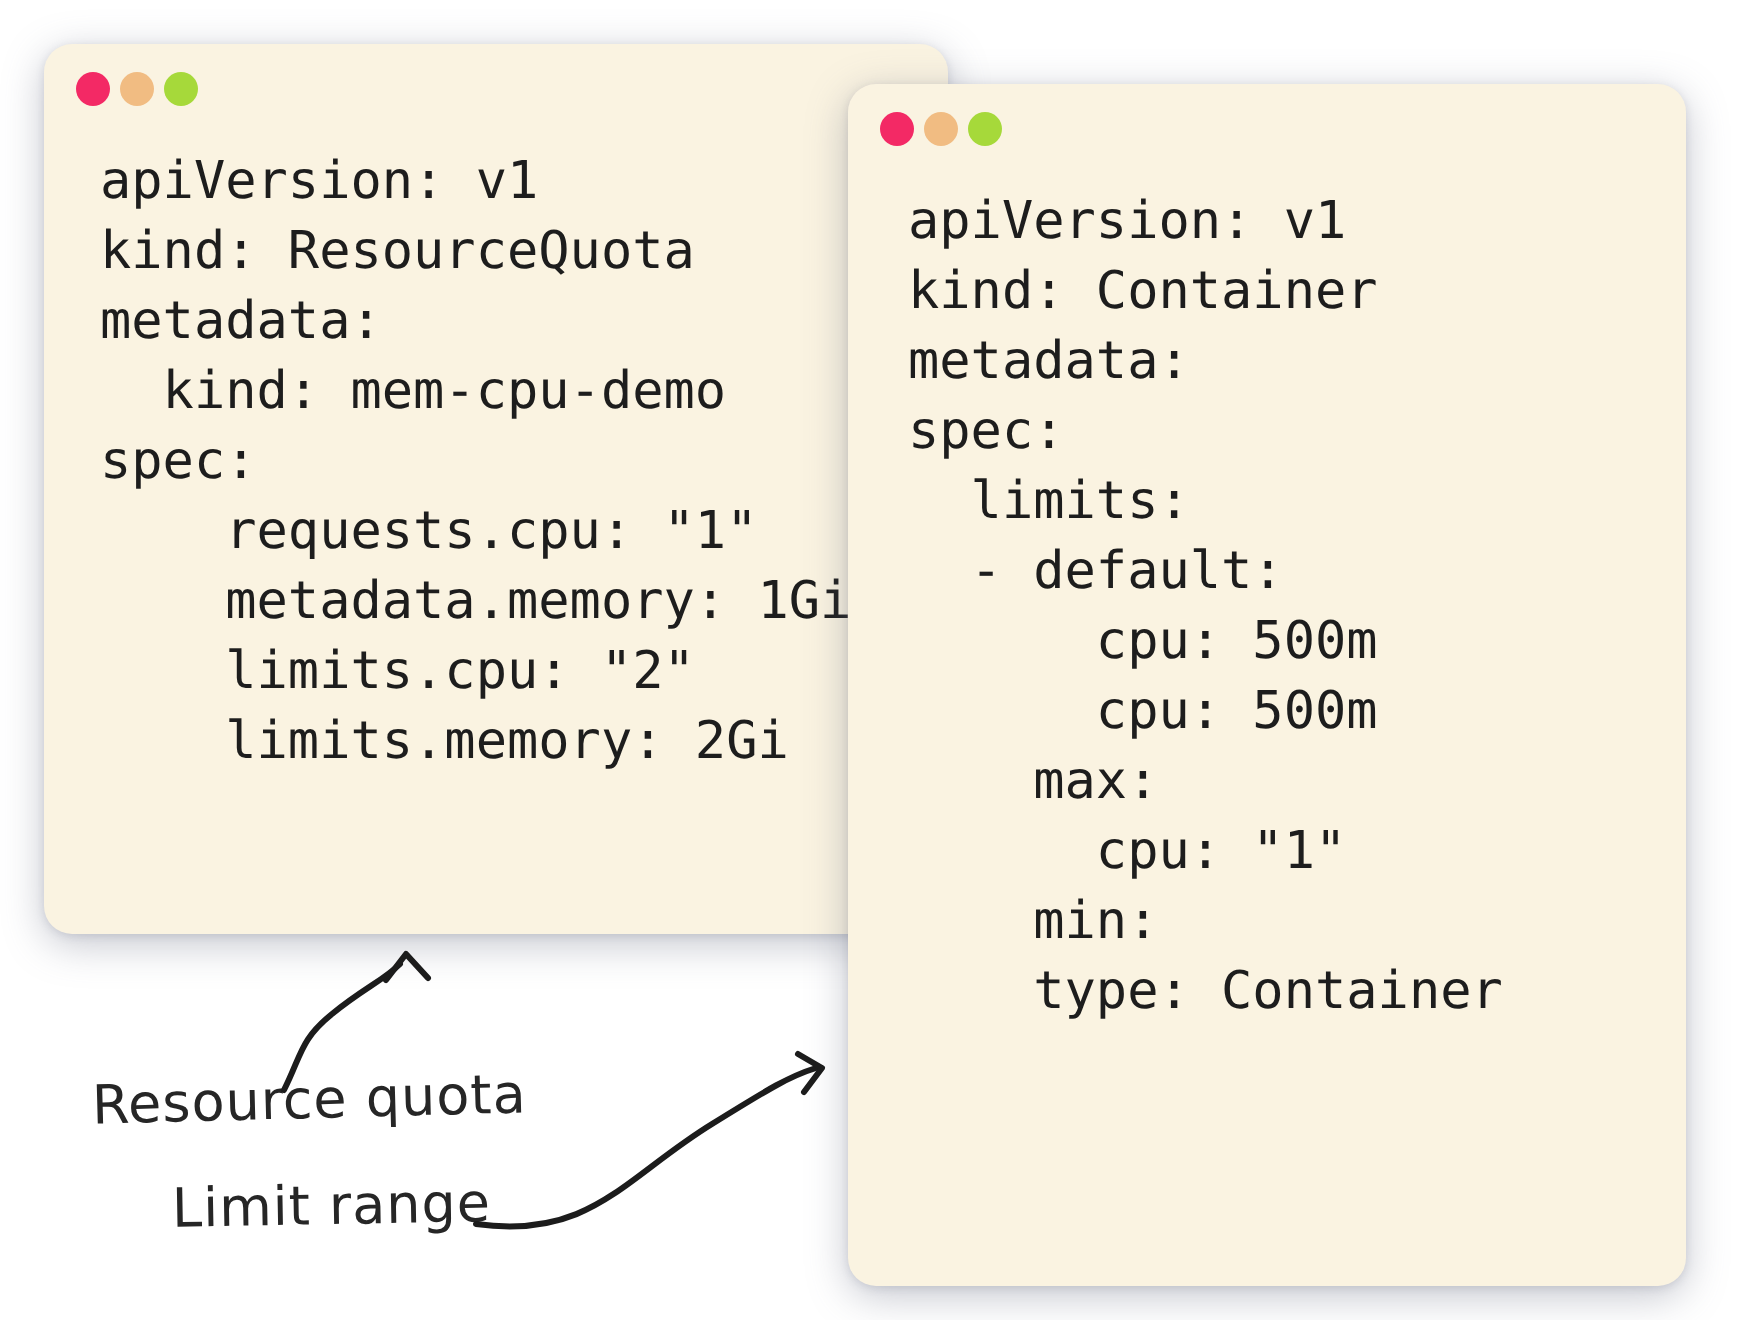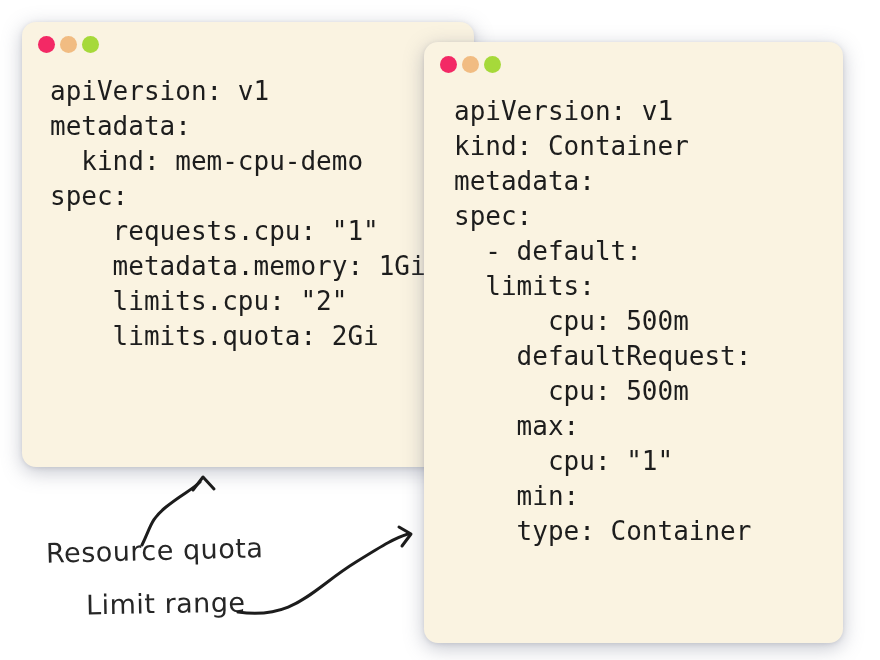--- a/index.html
+++ b/index.html
@@ -75,45 +75,45 @@
 <div class="stage">
 
   <section class="win win1">
     <div class="dots">
       <span class="dot dot-red"></span>
       <span class="dot dot-orange"></span>
       <span class="dot dot-green"></span>
     </div>
     <div class="code">
       <div class="code-line">apiVersion: v1</div>
+      <div class="code-line">kind: ResourceQuota</div>
       <div class="code-line">metadata:</div>
       <div class="code-line">  kind: mem-cpu-demo</div>
       <div class="code-line">spec:</div>
       <div class="code-line">    requests.cpu: "1"</div>
       <div class="code-line">    metadata.memory: 1Gi</div>
       <div class="code-line">    limits.cpu: "2"</div>
-      <div class="code-line">    limits.quota: 2Gi</div>
+      <div class="code-line">    limits.memory: 2Gi</div>
     </div>
   </section>
 
   <section class="win win2">
     <div class="dots">
       <span class="dot dot-red"></span>
       <span class="dot dot-orange"></span>
       <span class="dot dot-green"></span>
     </div>
     <div class="code">
       <div class="code-line">apiVersion: v1</div>
       <div class="code-line">kind: Container</div>
       <div class="code-line">metadata:</div>
       <div class="code-line">spec:</div>
+      <div class="code-line">  limits:</div>
       <div class="code-line">  - default:</div>
-      <div class="code-line">  limits:</div>
       <div class="code-line">      cpu: 500m</div>
-      <div class="code-line">    defaultRequest:</div>
       <div class="code-line">      cpu: 500m</div>
       <div class="code-line">    max:</div>
       <div class="code-line">      cpu: "1"</div>
       <div class="code-line">    min:</div>
       <div class="code-line">    type: Container</div>
     </div>
   </section>
 
   <div class="hand hand1">Resource quota</div>
   <div class="hand hand2">Limit range</div>

